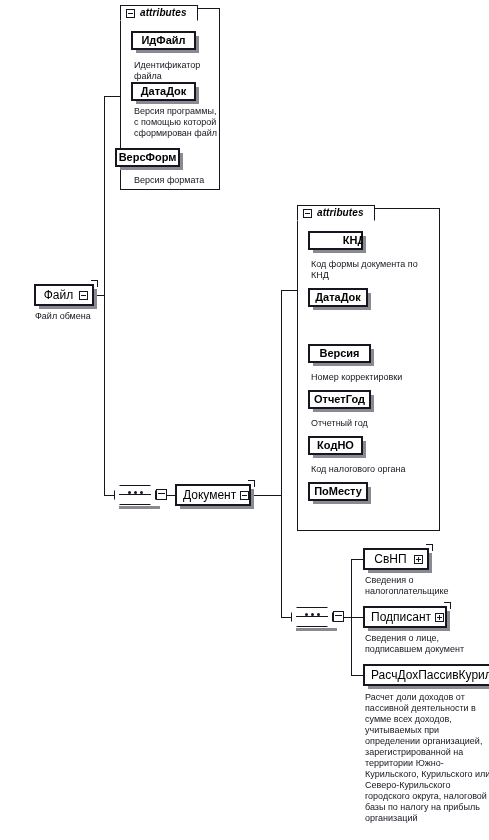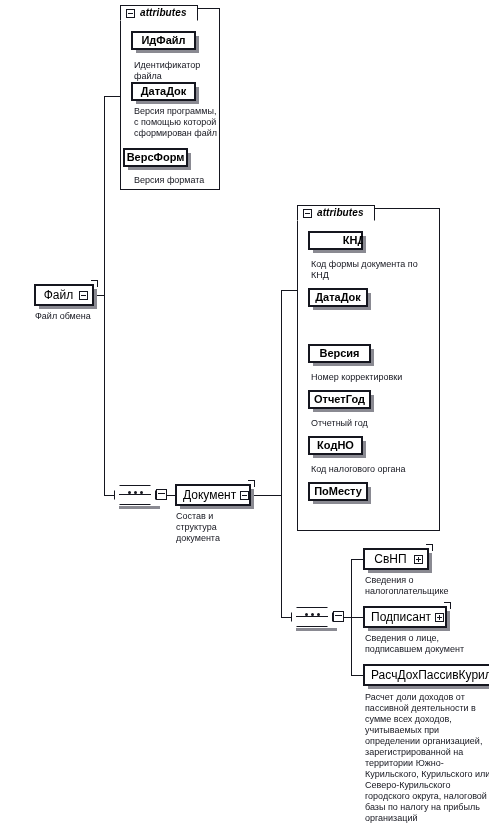--- a/index.html
+++ b/index.html
@@ -239,21 +239,21 @@
   </div>
   <div class="caption" style="left:110px; top:60px; width:86px;">Идентификатор файла</div>
 
   <div class="attr-box" style="left:107px; top:82px; width:65px;">
     <span class="nm">ДатаДок</span>
     <span class="shadow-r"></span>
     <span class="shadow-b"></span>
   </div>
   <div class="caption" style="left:110px; top:106px; width:84px;">Версия программы, с помощью которой сформирован файл</div>
 
-  <div class="attr-box" style="left:99px; top:148px; width:65px;">
+  <div class="attr-box" style="left:91px; top:148px; width:65px;">
     <span class="nm">ВерсФорм</span>
     <span class="shadow-r"></span>
     <span class="shadow-b"></span>
   </div>
   <div class="caption" style="left:110px; top:175px; width:86px;">Версия формата</div>
 
   <div class="attr-panel" style="left:273px; top:208px; width:143px; height:323px;"></div>
   <div class="attr-tab" style="left:273px; top:205px; width:78px;">
     <span class="tgl"></span>
     <span class="attr-tab-label">attributes</span>
@@ -356,21 +356,20 @@
   </div>
   <div class="caption" style="left:11px; top:311px; width:80px;">Файл обмена</div>
 
   <div class="elem-box" style="left:151px; top:484px; width:76px;">
     <span class="nm">Документ</span>
     <span class="tgl"></span>
     <span class="corner"></span>
     <span class="shadow-r"></span>
     <span class="shadow-b"></span>
   </div>
-  <div class="caption" style="left:152px; top:511px; width:76px;">Состав и структура документа</div>
 
   <div class="elem-box" style="left:339px; top:548px; width:66px;justify-content:flex-end;">
     <span class="nm">СвНП</span>
     <span class="tgl plus"></span>
     <span class="corner"></span>
     <span class="shadow-r"></span>
     <span class="shadow-b"></span>
   </div>
   <div class="caption" style="left:341px; top:575px; width:108px;">Сведения о налогоплательщике</div>
 

